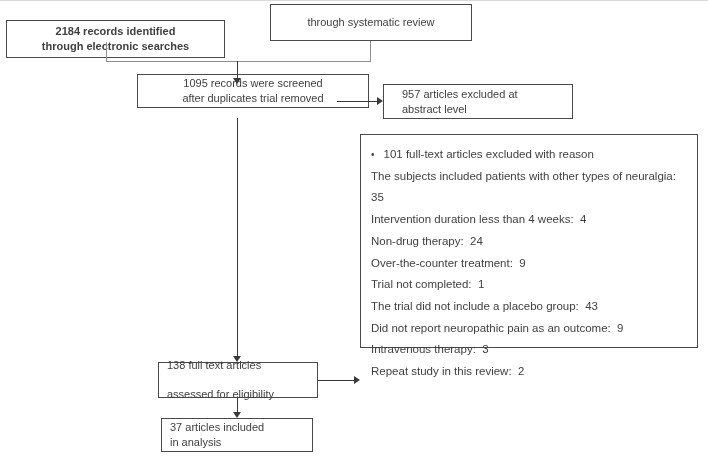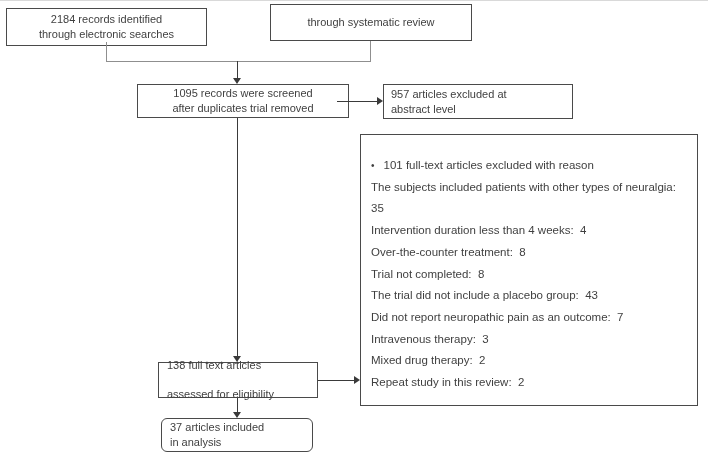--- a/index.html
+++ b/index.html
@@ -27,29 +27,29 @@
   .box {
     position: absolute;
     box-sizing: border-box;
     border: 1px solid #4a4a4a;
     background: #ffffff;
     font-size: 11px;
     line-height: 15px;
   }
   .box.center { text-align: center; display: flex; flex-direction: column; justify-content: center; }
   .box.leftal { display: flex; flex-direction: column; justify-content: center; text-align: left; }
-  #box-identified-electronic { left: 6px;   top: 8px;   width: 201px; height: 38px; }
+  #box-identified-electronic { left: 6px;   top: 20px;   width: 219px; height: 38px; font-weight: bold; }
   #box-identified-systematic { left: 270px; top: 4px;   width: 202px; height: 37px; }
-  #box-screened              { left: 137px; top: 84px;  width: 212px; height: 34px; }
-  #box-excluded-abstract     { left: 383px; top: 84px;  width: 190px; height: 35px; padding-left: 7px; }
+  #box-screened              { left: 137px; top: 74px;  width: 232px; height: 34px; }
+  #box-excluded-abstract     { left: 383px; top: 84px;  width: 190px; height: 35px; padding-left: 18px; }
   #box-eligibility           { left: 158px; top: 362px; width: 160px; height: 36px; padding-left: 8px; gap: 14px; }
-  #box-included              { left: 161px; top: 418px; width: 152px; height: 34px; padding-left: 8px; border-radius: 6px; }
+  #box-included              { left: 161px; top: 418px; width: 152px; height: 34px; padding-left: 8px; }
   #box-exclusions {
-    left: 360px; top: 134px; width: 338px; height: 272px;
-    padding: 20px 10px 0 10px;
+    left: 360px; top: 134px; width: 338px; height: 214px;
+    padding: 9px 10px 0 10px;
     font-size: 11.5px;
   }
   .excl-line {
     line-height: 21.7px;
     white-space: pre-wrap;
   }
   .bullet {
     font-size: 10px;
     margin-right: 9px;
   }
@@ -92,26 +92,26 @@
   <div class="box leftal" id="box-excluded-abstract">
     <div>957 articles excluded at</div>
     <div>abstract level</div>
   </div>
 
   <div class="box" id="box-exclusions">
     <div class="excl-line"><span class="bullet">•</span><span>101 full-text articles excluded with reason</span></div>
     <div id="reason-list">
         <div class="excl-line">The subjects included patients with other types of neuralgia:  35</div>
         <div class="excl-line">Intervention duration less than 4 weeks:  4</div>
-        <div class="excl-line">Over-the-counter treatment:  8</div>
-        <div class="excl-line">Trial not completed:  8</div>
+        <div class="excl-line">Non-drug therapy:  24</div>
+        <div class="excl-line">Over-the-counter treatment:  9</div>
+        <div class="excl-line">Trial not completed:  1</div>
         <div class="excl-line">The trial did not include a placebo group:  43</div>
-        <div class="excl-line">Did not report neuropathic pain as an outcome:  7</div>
+        <div class="excl-line">Did not report neuropathic pain as an outcome:  9</div>
         <div class="excl-line">Intravenous therapy:  3</div>
-        <div class="excl-line">Mixed drug therapy:  2</div>
         <div class="excl-line">Repeat study in this review:  2</div>
       </div>
   </div>
 
   <div class="box leftal" id="box-eligibility">
     <div>138 full text articles</div>
     <div>assessed for eligibility</div>
   </div>
 
   <div class="box leftal" id="box-included">

